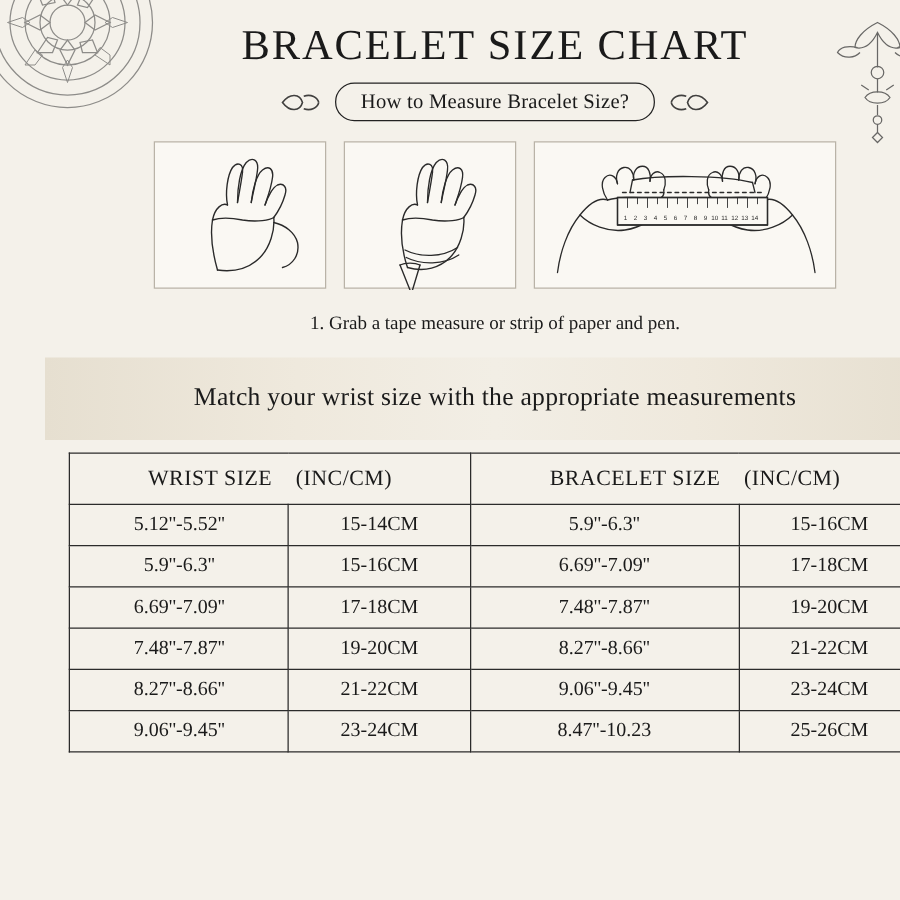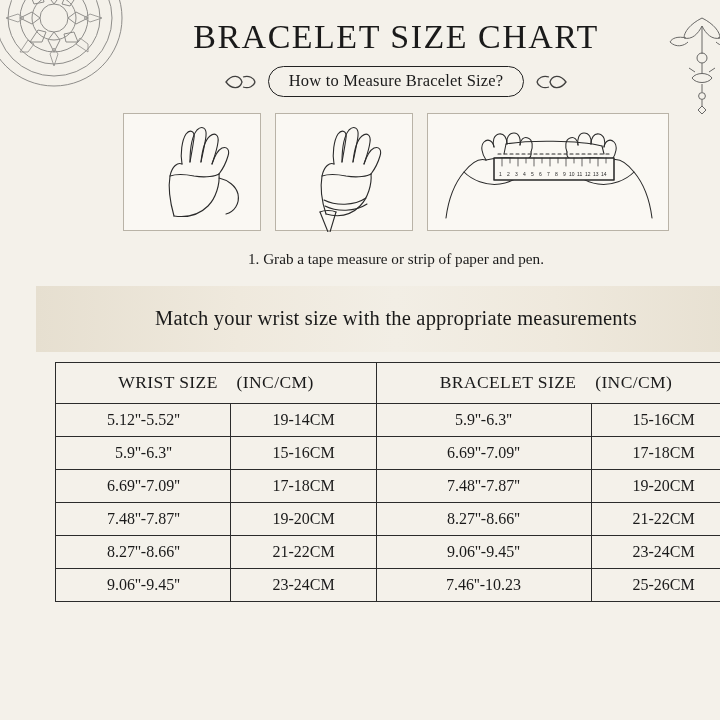--- a/index.html
+++ b/index.html
@@ -343,21 +343,21 @@
         </th>
         <th class="th-bracelet" colspan="2">
           <span>BRACELET SIZE</span>
           <span class="sp">(INC/CM)</span>
         </th>
       </tr>
     </thead>
     <tbody>
       <tr>
         <td>5.12''-5.52''</td>
-        <td>19-14CM</td>
+        <td>15-14CM</td>
         <td>5.9''-6.3''</td>
         <td>15-16CM</td>
       </tr>
       <tr>
         <td>5.9''-6.3''</td>
         <td>15-16CM</td>
         <td>6.69''-7.09''</td>
         <td>17-18CM</td>
       </tr>
       <tr>
@@ -374,20 +374,20 @@
       </tr>
       <tr>
         <td>8.27''-8.66''</td>
         <td>21-22CM</td>
         <td>9.06''-9.45''</td>
         <td>23-24CM</td>
       </tr>
       <tr>
         <td>9.06''-9.45''</td>
         <td>23-24CM</td>
-        <td>7.46''-10.23</td>
+        <td>8.47''-10.23</td>
         <td>25-26CM</td>
       </tr>
     </tbody>
   </table>
 
 
 </div>
 
 </body></html>

